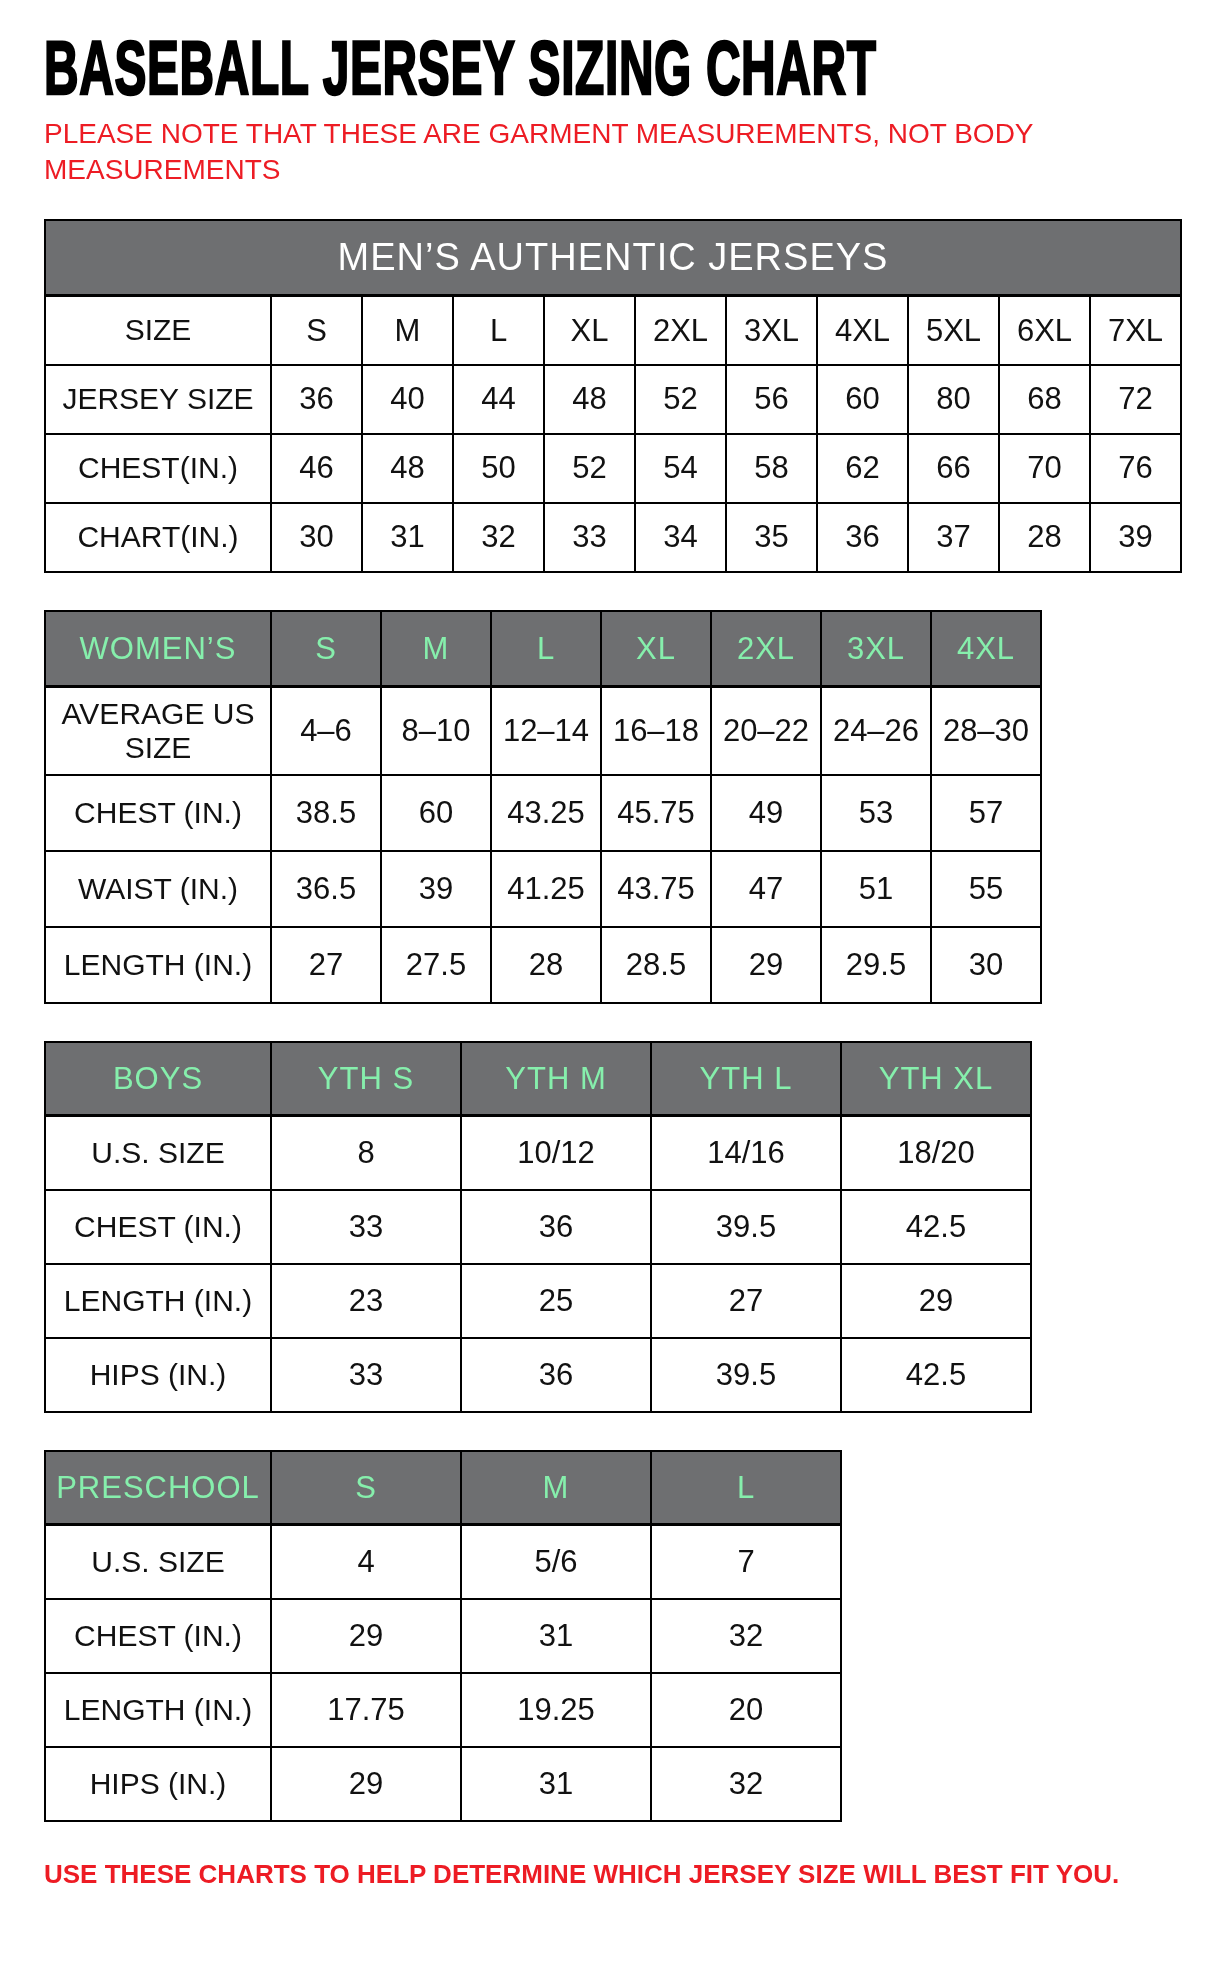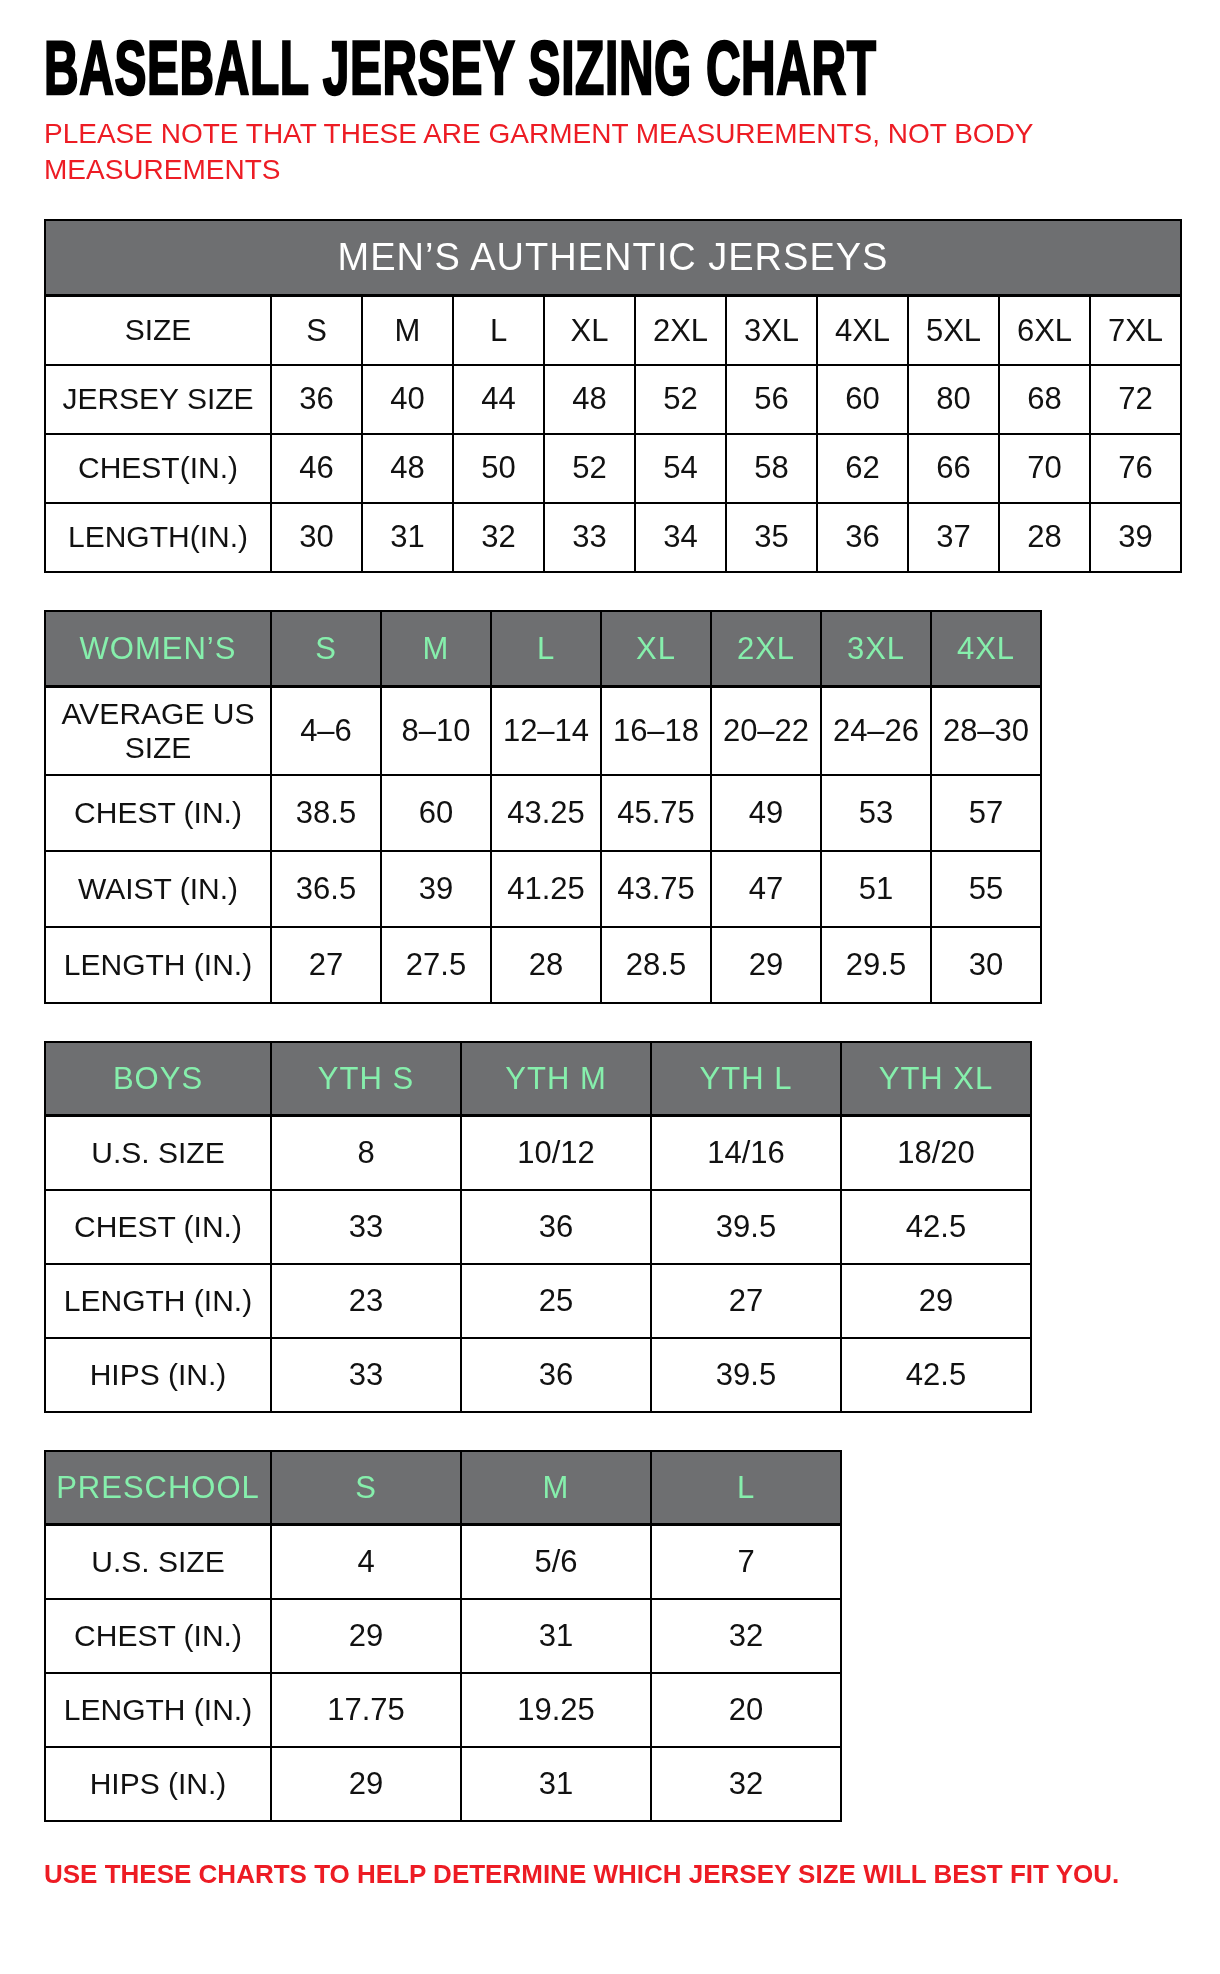--- a/index.html
+++ b/index.html
@@ -120,21 +120,21 @@
           <td class="value">50</td>
           <td class="value">52</td>
           <td class="value">54</td>
           <td class="value">58</td>
           <td class="value">62</td>
           <td class="value">66</td>
           <td class="value">70</td>
           <td class="value">76</td>
         </tr>
         <tr>
-          <td class="label">LENGTH(IN.)</td>
+          <td class="label">CHART(IN.)</td>
           <td class="value">30</td>
           <td class="value">31</td>
           <td class="value">32</td>
           <td class="value">33</td>
           <td class="value">34</td>
           <td class="value">35</td>
           <td class="value">36</td>
           <td class="value">37</td>
           <td class="value">28</td>
           <td class="value">39</td>

